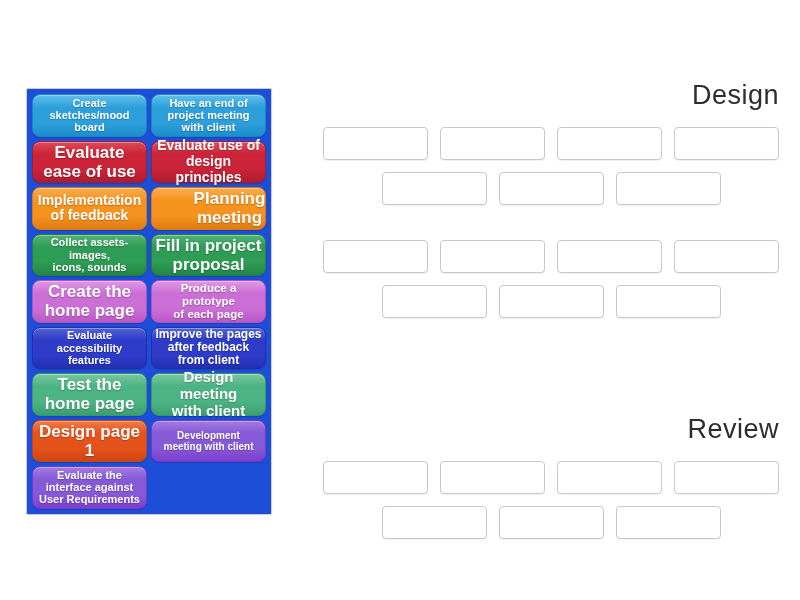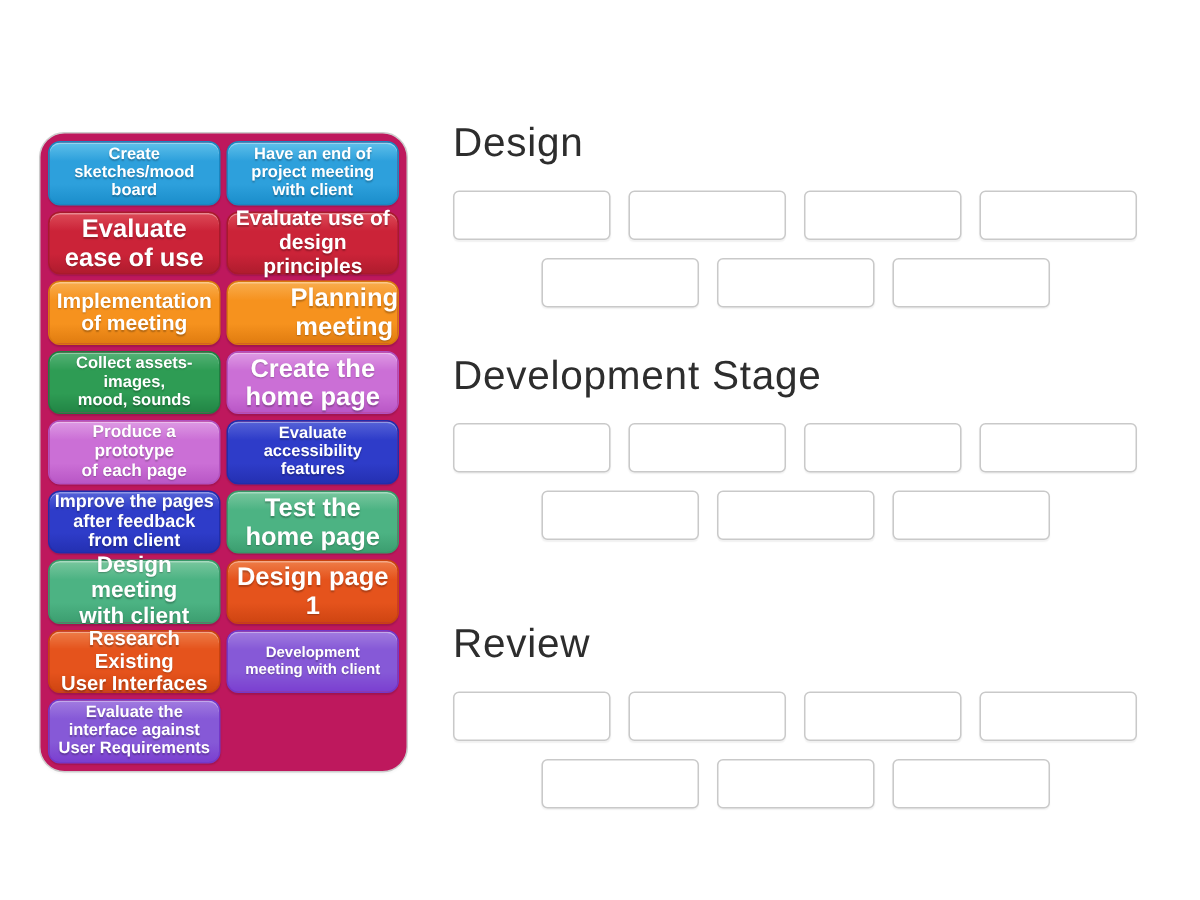--- a/index.html
+++ b/index.html
@@ -18,23 +18,23 @@
     background: #ffffff;
   }
   
   .tile-panel {
     position: absolute;
     left: 26px;
     top: 88px;
     width: 234px;
     height: 415px;
     padding: 5px;
-    background: #be185d;
+    background: #1d4ed8;
     border: 1px solid #cccccc;
-    border-radius: 17px;
+    border-radius: 2px;
     display: grid;
     grid-template-columns: 115px 115px;
     grid-auto-rows: 42.5px;
     gap: 4px;
     box-shadow: 0 1px 2px rgba(0,0,0,0.04);
   }
   .tile {
     border-radius: 8px;
     display: flex;
     align-items: center;
@@ -47,23 +47,23 @@
     padding: 1px 2px;
     box-sizing: border-box;
     text-shadow: 0 1px 1px rgba(0,0,0,0.25);
     box-shadow: inset 0 1px 0 rgba(255,255,255,0.35), 0 1px 1px rgba(0,0,0,0.15);
     cursor: grab;
     user-select: none;
   }
   
   .group {
     position: absolute;
-    left: 302px;
+    left: 323px;
     width: 456px;
-    text-align: left;
+    text-align: right;
   }
   .group-title {
     font-size: 27px;
     font-weight: 400;
     color: #2d2d2d;
     height: 42px;
     line-height: 42px;
     letter-spacing: 0.5px;
   }
   .slot-row {
@@ -93,43 +93,43 @@
 sketches/mood
 board</div>
       <div class="tile" style="background: linear-gradient(rgb(95, 192, 234) 0%, rgb(45, 160, 220) 30%, rgb(45, 160, 220) 68%, rgb(27, 142, 203) 100%); border: 1px solid rgb(26, 134, 192); font-size: 11px;">Have an end of
 project meeting
 with client</div>
       <div class="tile" style="background: linear-gradient(rgb(221, 75, 88) 0%, rgb(203, 35, 56) 30%, rgb(203, 35, 56) 68%, rgb(176, 28, 46) 100%); border: 1px solid rgb(168, 26, 44); font-size: 17px;">Evaluate
 ease of use</div>
       <div class="tile" style="background: linear-gradient(rgb(221, 75, 88) 0%, rgb(203, 35, 56) 30%, rgb(203, 35, 56) 68%, rgb(176, 28, 46) 100%); border: 1px solid rgb(168, 26, 44); font-size: 14px;">Evaluate use of
 design principles</div>
       <div class="tile" style="background: linear-gradient(rgb(249, 173, 78) 0%, rgb(246, 146, 30) 30%, rgb(246, 146, 30) 68%, rgb(224, 124, 16) 100%); border: 1px solid rgb(217, 120, 15); font-size: 14px;">Implementation
-of meeting</div>
+of feedback</div>
       <div class="tile" style="background: linear-gradient(rgb(249, 173, 78) 0%, rgb(246, 146, 30) 30%, rgb(246, 146, 30) 68%, rgb(224, 124, 16) 100%); border: 1px solid rgb(217, 120, 15); font-size: 17px; padding-left: 44px;">Planning
 meeting</div>
       <div class="tile" style="background: linear-gradient(rgb(85, 178, 118) 0%, rgb(46, 156, 84) 30%, rgb(46, 156, 84) 68%, rgb(34, 133, 69) 100%); border: 1px solid rgb(31, 126, 65); font-size: 11px;">Collect assets-
 images,
-mood, sounds</div>
+icons, sounds</div>
+      <div class="tile" style="background: linear-gradient(rgb(85, 178, 118) 0%, rgb(46, 156, 84) 30%, rgb(46, 156, 84) 68%, rgb(34, 133, 69) 100%); border: 1px solid rgb(31, 126, 65); font-size: 17px;">Fill in project
+proposal</div>
       <div class="tile" style="background: linear-gradient(rgb(222, 154, 228) 0%, rgb(203, 111, 214) 30%, rgb(203, 111, 214) 68%, rgb(185, 87, 198) 100%); border: 1px solid rgb(177, 81, 191); font-size: 17px; text-align: center;">Create the
 home page</div>
       <div class="tile" style="background: linear-gradient(rgb(222, 154, 228) 0%, rgb(203, 111, 214) 30%, rgb(203, 111, 214) 68%, rgb(185, 87, 198) 100%); border: 1px solid rgb(177, 81, 191); font-size: 11.5px;">Produce a prototype
 of each page</div>
       <div class="tile" style="background: linear-gradient(rgb(86, 99, 216) 0%, rgb(46, 60, 201) 30%, rgb(46, 60, 201) 68%, rgb(36, 48, 178) 100%); border: 1px solid rgb(33, 45, 171); font-size: 11px;">Evaluate
 accessibility
 features</div>
       <div class="tile" style="background: linear-gradient(rgb(86, 99, 216) 0%, rgb(46, 60, 201) 30%, rgb(46, 60, 201) 68%, rgb(36, 48, 178) 100%); border: 1px solid rgb(33, 45, 171); font-size: 12px;">Improve the pages
 after feedback
 from client</div>
       <div class="tile" style="background: linear-gradient(rgb(121, 199, 158) 0%, rgb(76, 179, 131) 30%, rgb(76, 179, 131) 68%, rgb(60, 158, 112) 100%); border: 1px solid rgb(56, 152, 104); font-size: 17px;">Test the
 home page</div>
       <div class="tile" style="background: linear-gradient(rgb(121, 199, 158) 0%, rgb(76, 179, 131) 30%, rgb(76, 179, 131) 68%, rgb(60, 158, 112) 100%); border: 1px solid rgb(56, 152, 104); font-size: 15px;">Design meeting
 with client</div>
       <div class="tile" style="background: linear-gradient(rgb(238, 125, 72) 0%, rgb(229, 83, 28) 30%, rgb(229, 83, 28) 68%, rgb(207, 69, 18) 100%); border: 1px solid rgb(200, 67, 16); font-size: 17px; text-align: center;">Design page 1</div>
-      <div class="tile" style="background: linear-gradient(rgb(238, 125, 72) 0%, rgb(229, 83, 28) 30%, rgb(229, 83, 28) 68%, rgb(207, 69, 18) 100%); border: 1px solid rgb(200, 67, 16); font-size: 13.5px;">Research Existing
-User Interfaces</div>
       <div class="tile" style="background: linear-gradient(rgb(162, 124, 224) 0%, rgb(134, 89, 215) 30%, rgb(134, 89, 215) 68%, rgb(123, 63, 208) 100%); border: 1px solid rgb(115, 56, 200); font-size: 10px;">Development
 meeting with client</div>
       <div class="tile" style="background: linear-gradient(rgb(162, 124, 224) 0%, rgb(134, 89, 215) 30%, rgb(134, 89, 215) 68%, rgb(123, 63, 208) 100%); border: 1px solid rgb(115, 56, 200); font-size: 11px;">Evaluate the
 interface against
 User Requirements</div>
     </div>
   <div>
       <div class="group" style="top: 74px;">
         <div class="group-title">Design</div>
         <div class="slot-row">
@@ -138,21 +138,20 @@
           <div class="slot"></div>
           <div class="slot"></div>
         </div>
         <div class="slot-row">
           <div class="slot"></div>
           <div class="slot"></div>
           <div class="slot"></div>
         </div>
       </div>
       <div class="group" style="top: 229px;">
-        <div class="group-title">Development Stage</div>
         <div class="slot-row">
           <div class="slot"></div>
           <div class="slot"></div>
           <div class="slot"></div>
           <div class="slot"></div>
         </div>
         <div class="slot-row">
           <div class="slot"></div>
           <div class="slot"></div>
           <div class="slot"></div>

